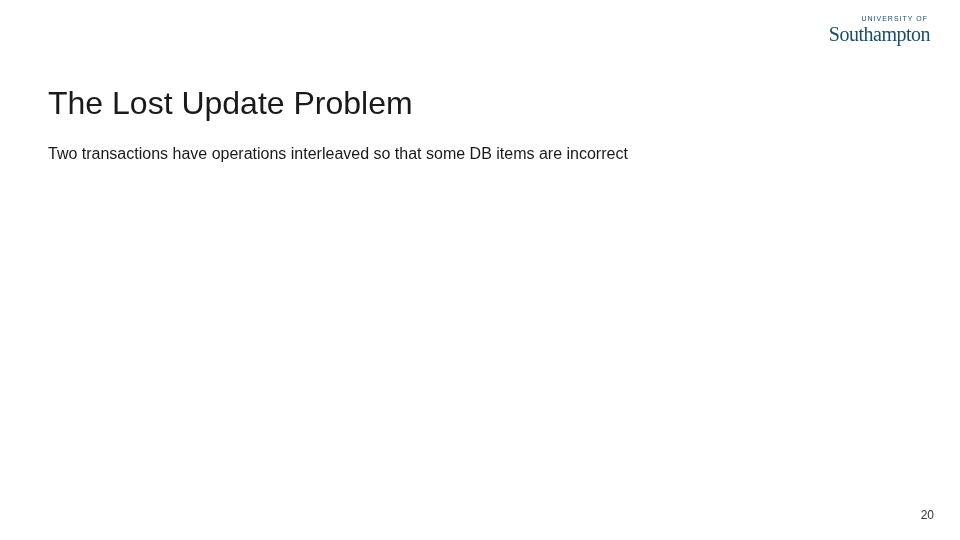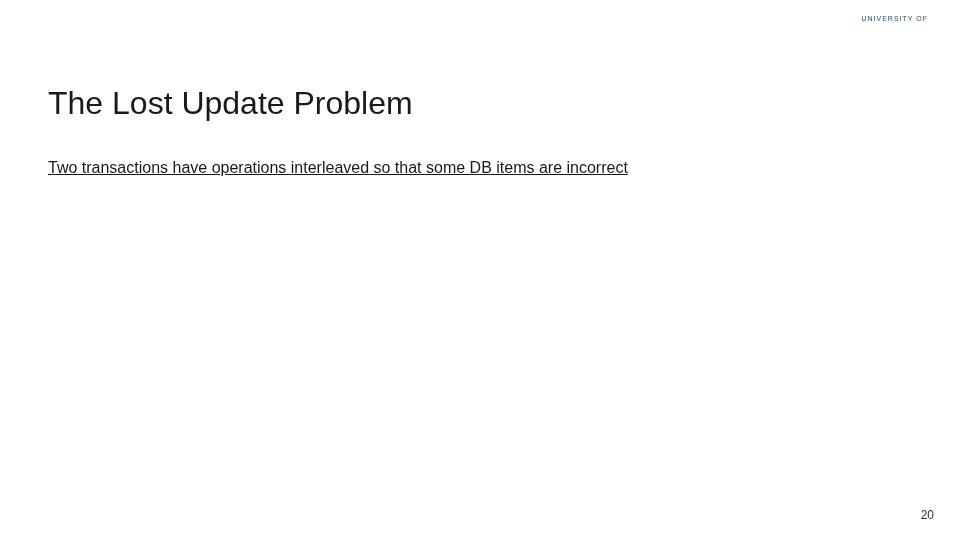--- a/index.html
+++ b/index.html
@@ -41,40 +41,40 @@
       left: 48px;
       top: 85px;
       font-size: 32px;
       font-weight: 400;
       color: #1a1a1a;
       font-family: "Lucida Sans Unicode", "Lucida Grande", sans-serif;
     }
     .body-text {
       position: absolute;
       left: 48px;
-      top: 159px;
+      top: 145px;
       font-size: 16px;
       color: #1a1a1a;
       font-family: "Lucida Sans Unicode", "Lucida Grande", sans-serif;
       font-weight: 400;
-      text-decoration: underline;
     }
     .page-num {
       position: absolute;
       right: 26px;
       bottom: 18px;
       font-size: 12px;
       color: #333;
       font-family: "Lucida Sans Unicode", "Lucida Grande", sans-serif;
     }
   </style>
 </head>
 <body>
 
 <div class="logo">
   <div class="logo-top">UNIVERSITY OF</div>
+  <div class="logo-main">Southampton</div>
 </div>
 
 <h1 class="title">The Lost Update Problem</h1>
 
 <p class="body-text">Two transactions have operations interleaved so that some DB items are incorrect</p>
 
 <div class="page-num">20</div>
 
 </body></html>

